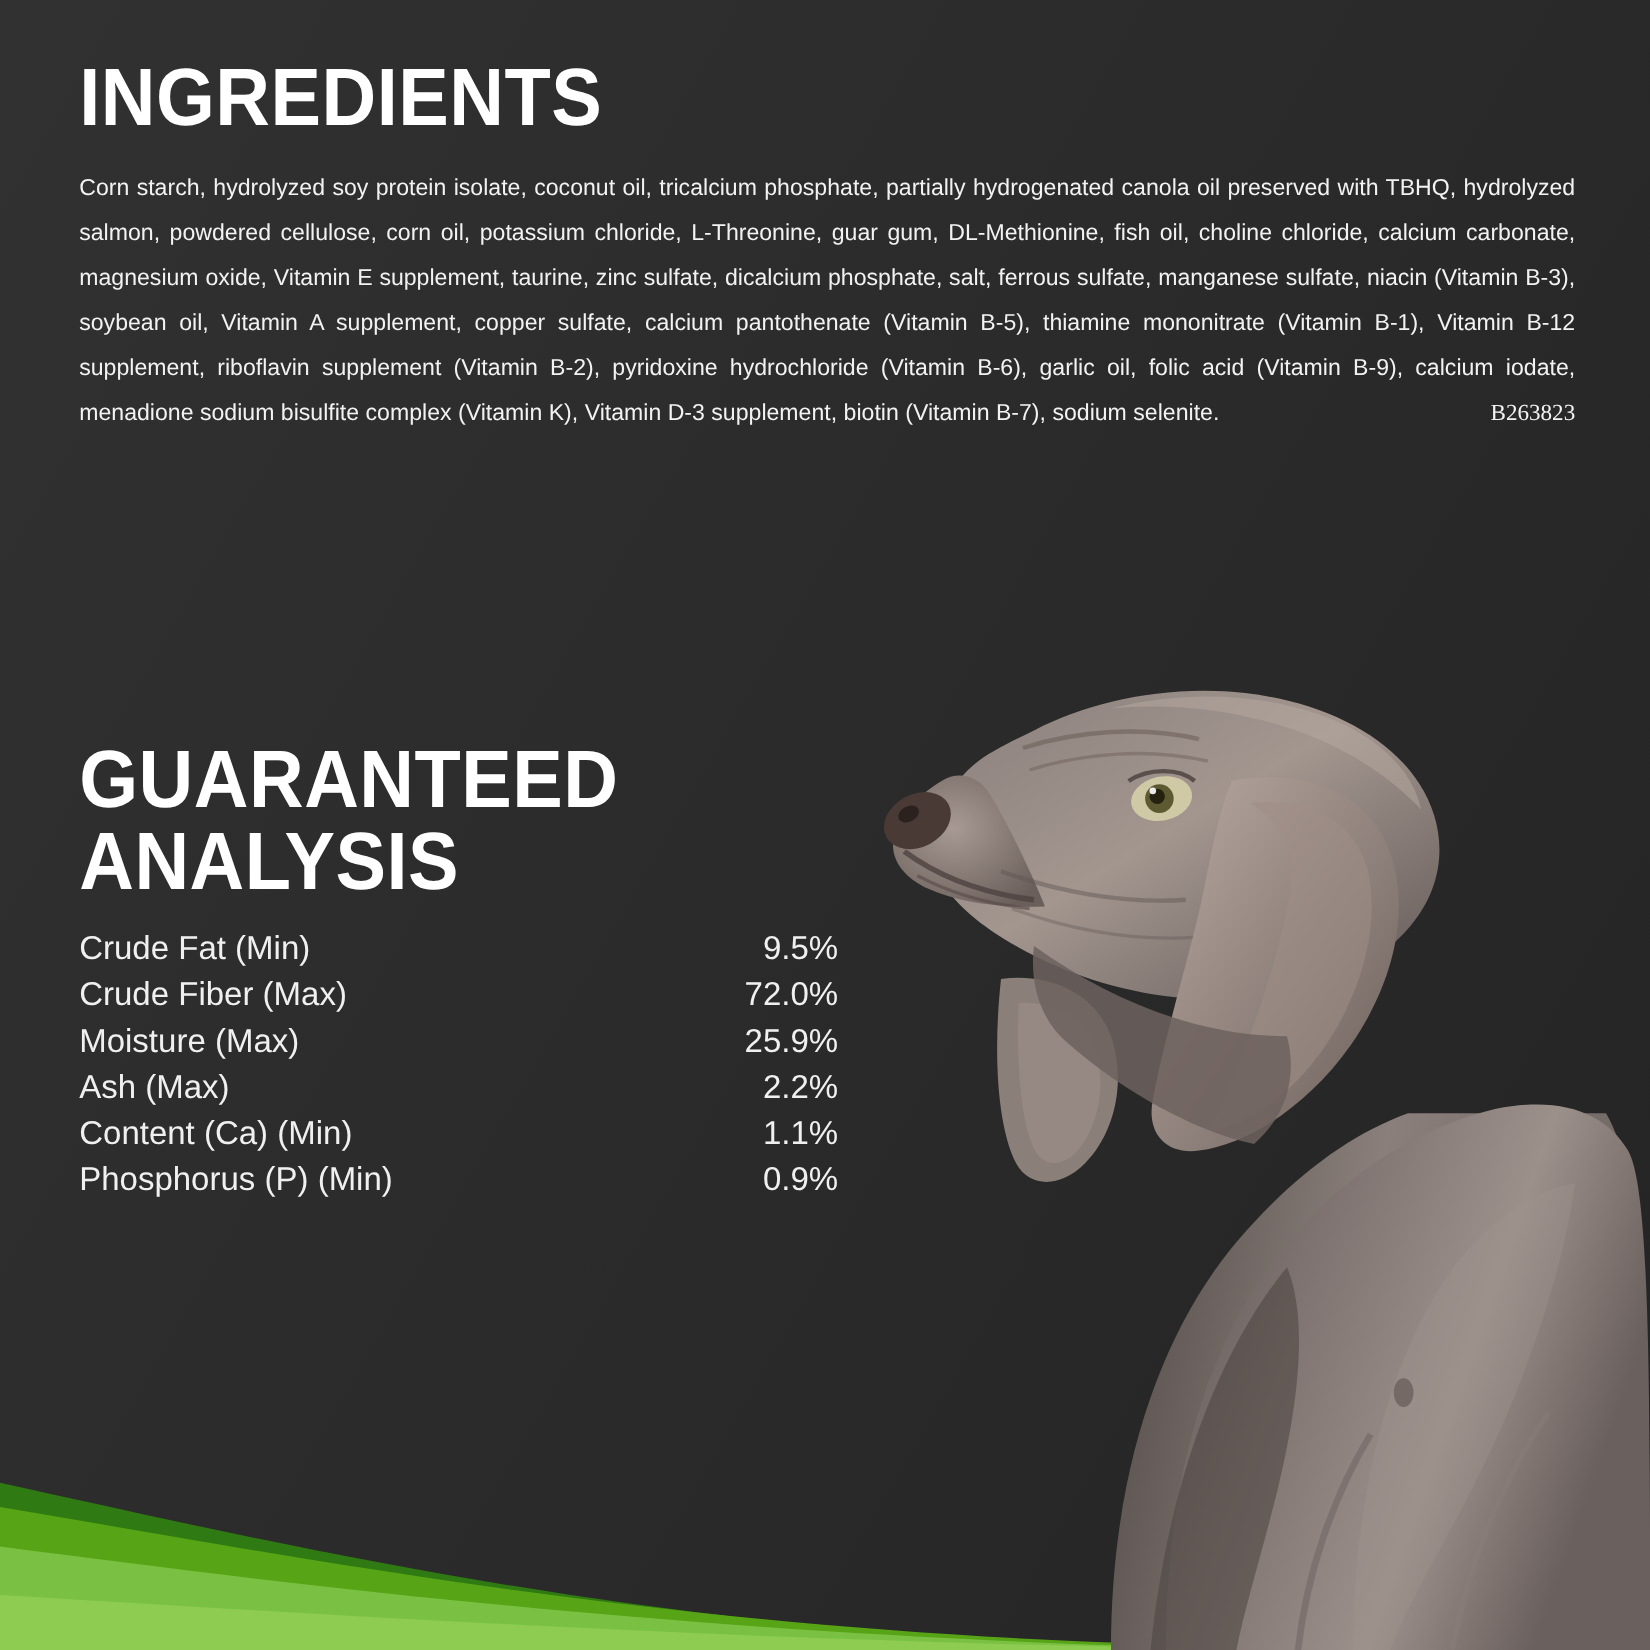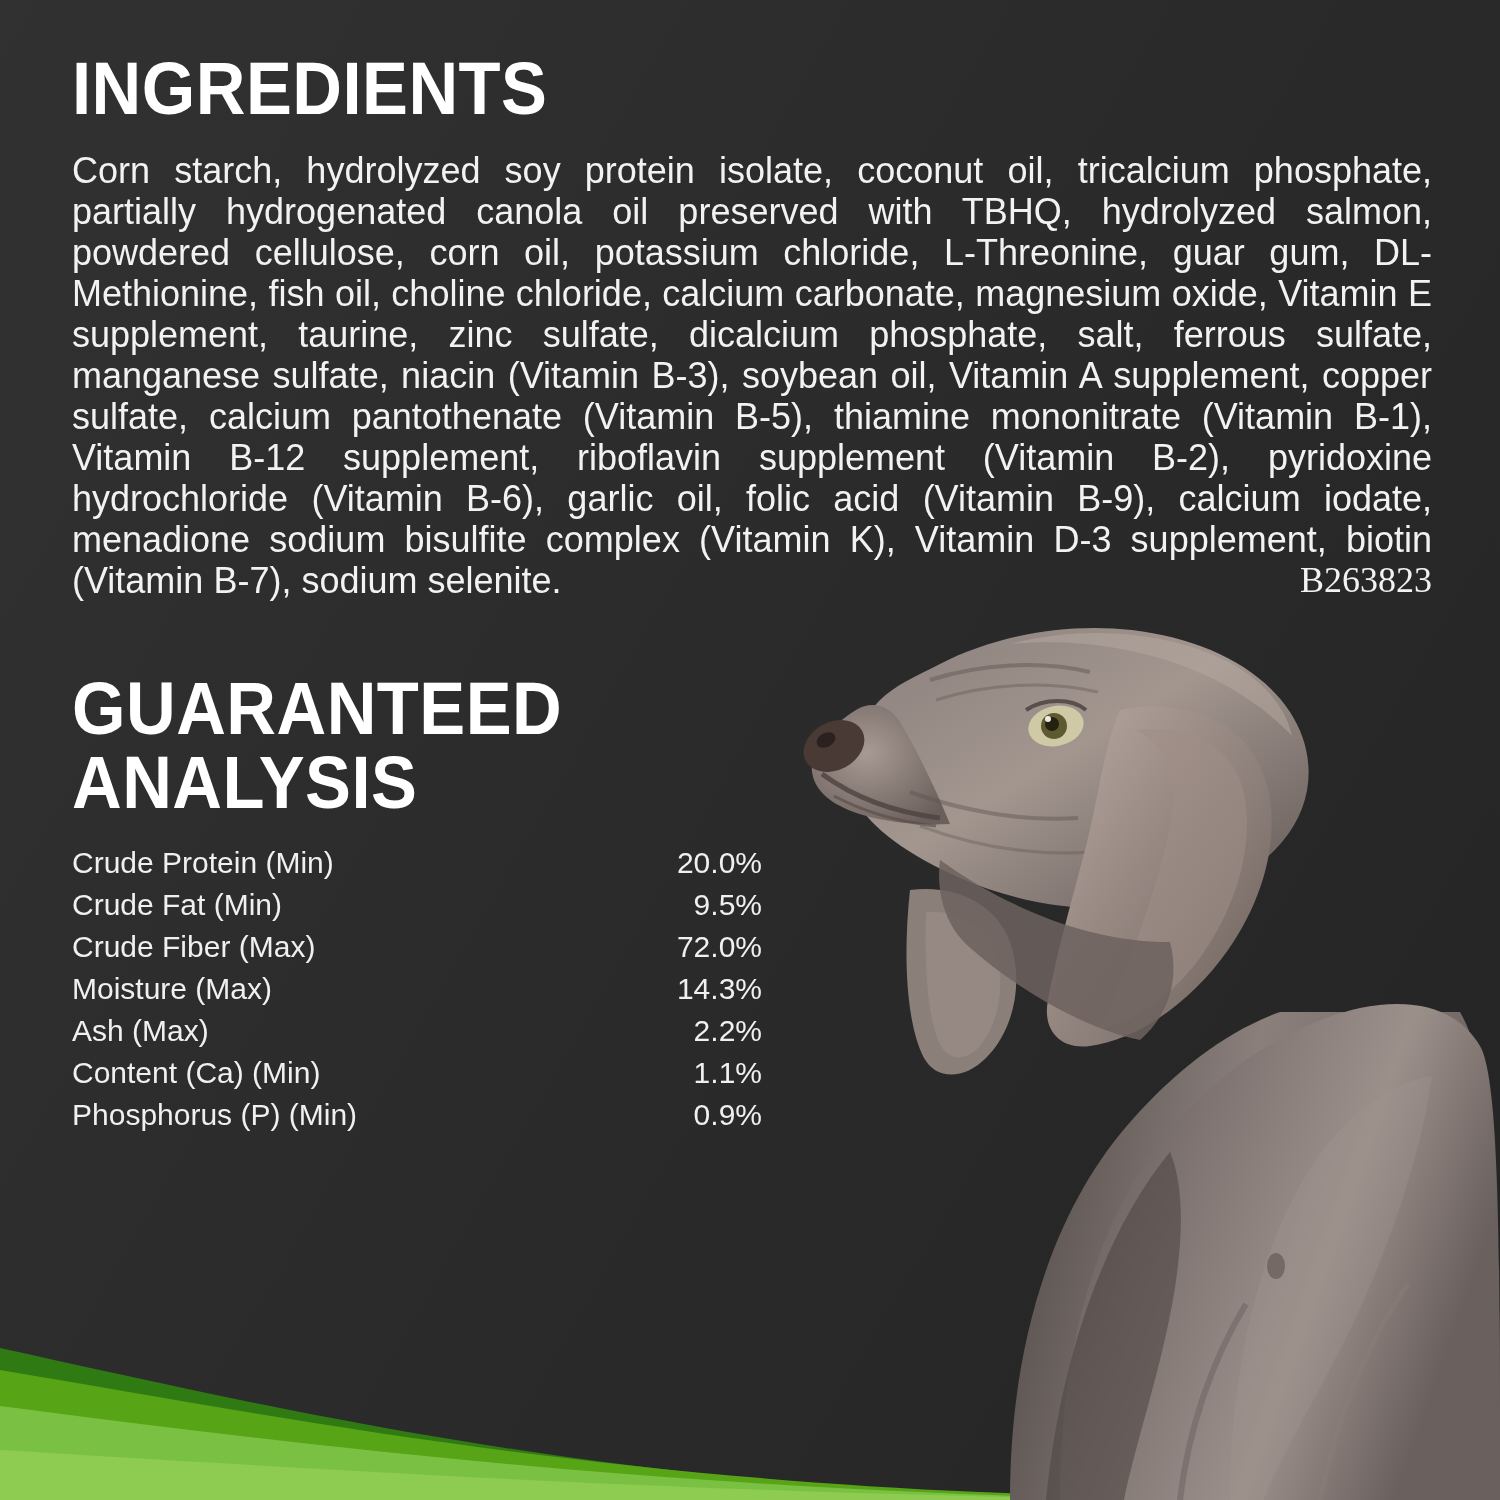--- a/index.html
+++ b/index.html
@@ -64,21 +64,21 @@
     letter-spacing: 0.5px;
     margin: 0;
     line-height: 1;
     font-size: 74px;
     transform: scaleX(0.93);
     transform-origin: left center;
   }
 
   .ingredients-body {
     color: #f2f2f2;
-    font-size: 36px;
+    font-size: 21px;
     line-height: 41px;
     text-align: justify;
     margin-top: 24px;
     width: 1360px;
     position: relative;
   }
   .ingredients-body .lot {
     float: right;
     font-family: Liberation Serif, serif;
   }
@@ -215,34 +215,30 @@
       <span>Corn starch, hydrolyzed soy protein isolate, coconut oil, tricalcium phosphate, partially hydrogenated canola oil preserved with TBHQ, hydrolyzed salmon, powdered cellulose, corn oil, potassium chloride, L-Threonine, guar gum, DL-Methionine, fish oil, choline chloride, calcium carbonate, magnesium oxide, Vitamin E supplement, taurine, zinc sulfate, dicalcium phosphate, salt, ferrous sulfate, manganese sulfate, niacin (Vitamin B-3), soybean oil, Vitamin A supplement, copper sulfate, calcium pantothenate (Vitamin B-5), thiamine mononitrate (Vitamin B-1), Vitamin B-12 supplement, riboflavin supplement (Vitamin B-2), pyridoxine hydrochloride (Vitamin B-6), garlic oil, folic acid (Vitamin B-9), calcium iodate, menadione sodium bisulfite complex (Vitamin K), Vitamin D-3 supplement, biotin (Vitamin B-7), sodium selenite.</span>
       <span class="lot">B263823</span>
     </div>
   </div>
 
   <div class="ga-block">
     <h1 class="section-title ga-title">GUARANTEED ANALYSIS</h1>
     <table class="ga-table">
       <tbody>
         <tr>
-          <td>Crude Protein (Min)</td>
-          <td class="val">20.0%</td>
-        </tr>
-        <tr>
           <td>Crude Fat (Min)</td>
           <td class="val">9.5%</td>
         </tr>
         <tr>
           <td>Crude Fiber (Max)</td>
           <td class="val">72.0%</td>
         </tr>
         <tr>
           <td>Moisture (Max)</td>
-          <td class="val">14.3%</td>
+          <td class="val">25.9%</td>
         </tr>
         <tr>
           <td>Ash (Max)</td>
           <td class="val">2.2%</td>
         </tr>
         <tr>
           <td>Content (Ca) (Min)</td>
           <td class="val">1.1%</td>
         </tr>
         <tr>

